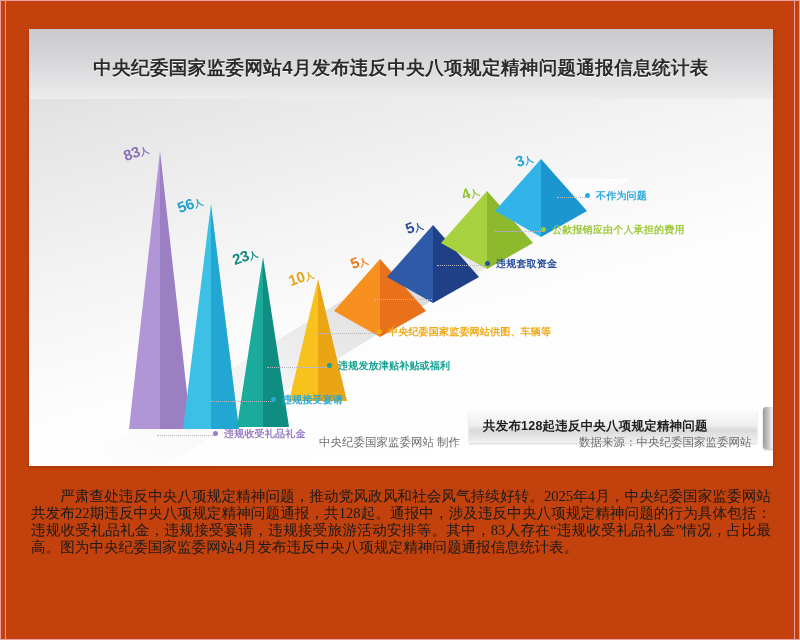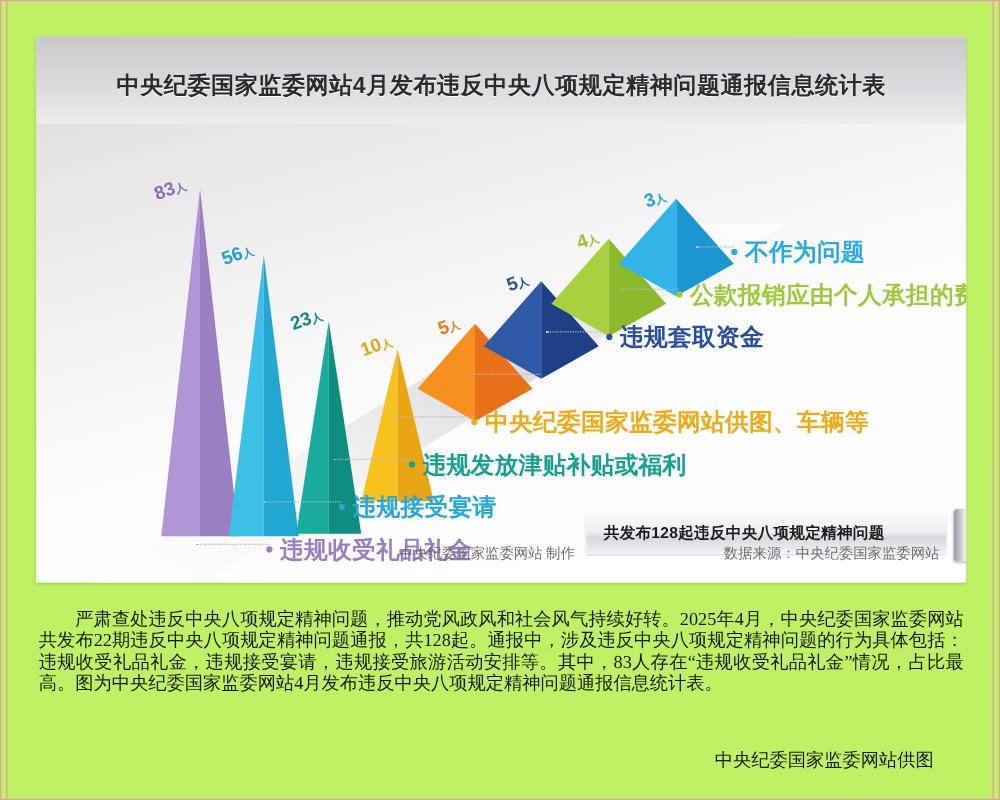--- a/index.html
+++ b/index.html
@@ -2,21 +2,21 @@
 <html><head>
 <meta charset="utf-8">
 <style>
   html,body{margin:0;padding:0;}
   body{
     width:800px;height:640px;overflow:hidden;
     background:#ffffff;
     font-family:"Liberation Sans","DejaVu Sans",sans-serif;
   }
   .page{position:relative;width:800px;height:640px;box-sizing:border-box;
-        border:1px solid #e8a0a8;background:#bef264;}
+        border:1px solid #e8a0a8;background:#c2410c;}
   .page:before{content:"";position:absolute;left:4px;top:0;bottom:0;width:1px;background:#e8a0a8;}
   .page:after{content:"";position:absolute;right:4px;top:0;bottom:0;width:1px;background:#e8a0a8;}
 
   
   .panel{position:absolute;left:28px;top:28px;width:744px;height:437px;
          background:linear-gradient(165deg,#d8d8da 0%,#e6e6e7 18%,#f4f4f4 42%,#fdfdfd 62%,#ffffff 100%);
          box-shadow:0 1px 3px rgba(0,0,0,.18);overflow:hidden;}
   .panel-head{position:absolute;left:0;top:0;width:100%;height:70px;
               background:linear-gradient(180deg,#c9c9cb 0%,#d6d6d8 40%,#e4e4e5 80%,#ededee 100%);}
   .title{position:absolute;left:0;top:26px;width:100%;text-align:center;
@@ -28,21 +28,21 @@
   .ramp svg{display:block;}
 
   
   .pyr{position:absolute;}
   .pyr svg{display:block;overflow:visible;}
   .val{position:absolute;font-size:15px;font-weight:bold;white-space:nowrap;
        transform:rotate(-20deg);transform-origin:left bottom;}
   .val .unit{font-size:9px;font-weight:bold;}
 
   
-  .lab{position:absolute;font-size:19px;font-weight:bold;white-space:nowrap;
+  .lab{position:absolute;font-size:10px;font-weight:bold;white-space:nowrap;
        letter-spacing:.2px;}
   .lab .dot{display:inline-block;width:5px;height:5px;border-radius:50%;
             vertical-align:middle;margin-right:6px;position:relative;top:-1px;}
   .lead{position:absolute;height:1px;border-top:1px dotted #b9b9bd;}
 
   
   .ribbon{position:absolute;left:440px;top:378px;width:310px;height:42px;}
   .ribbon .body{position:absolute;left:0;top:4px;width:288px;height:32px;
       background:linear-gradient(180deg,#fbfbfb 0%,#eeeeef 45%,#d9d9db 60%,#f2f2f3 100%);
       box-shadow:0 1px 2px rgba(0,0,0,.18);}
@@ -211,15 +211,14 @@
       <div class="body"></div>
       <div class="txt">共发布128起违反中央八项规定精神问题</div>
       <div class="roll"></div>
     </div>
 
     <div class="credit" style="left:290px;top:406px;">中央纪委国家监委网站 制作</div>
     <div class="credit" style="left:550px;top:406px;">数据来源：中央纪委国家监委网站</div>
   </div>
 
   <div class="article">严肃查处违反中央八项规定精神问题，推动党风政风和社会风气持续好转。2025年4月，中央纪委国家监委网站共发布22期违反中央八项规定精神问题通报，共128起。通报中，涉及违反中央八项规定精神问题的行为具体包括：违规收受礼品礼金，违规接受宴请，违规接受旅游活动安排等。其中，83人存在“违规收受礼品礼金”情况，占比最高。图为中央纪委国家监委网站4月发布违反中央八项规定精神问题通报信息统计表。</div>
-  <div class="byline">中央纪委国家监委网站供图</div>
 
 </div>
 
 </body></html>

